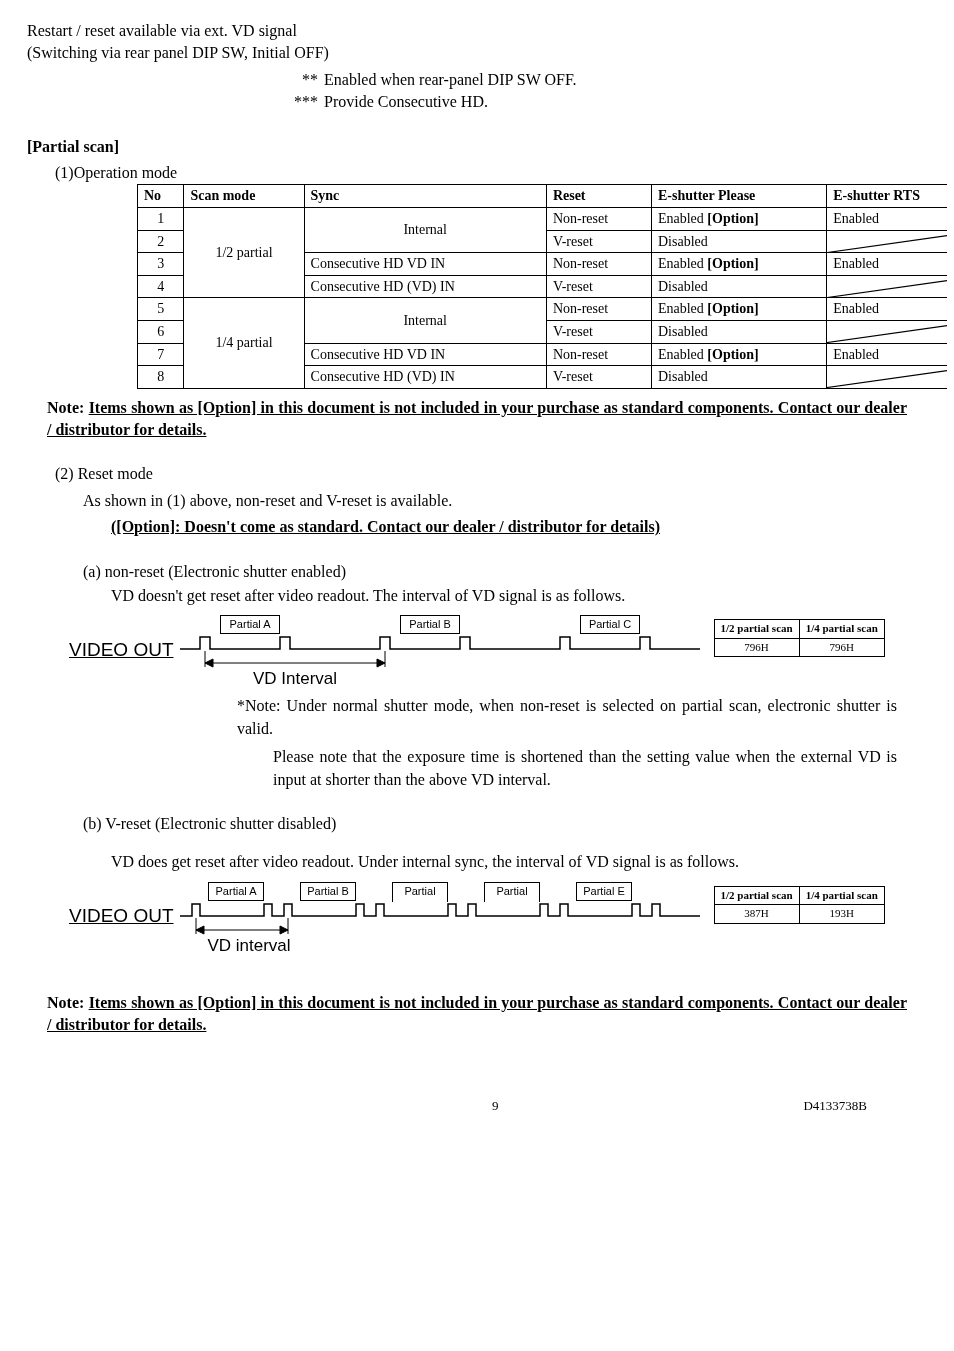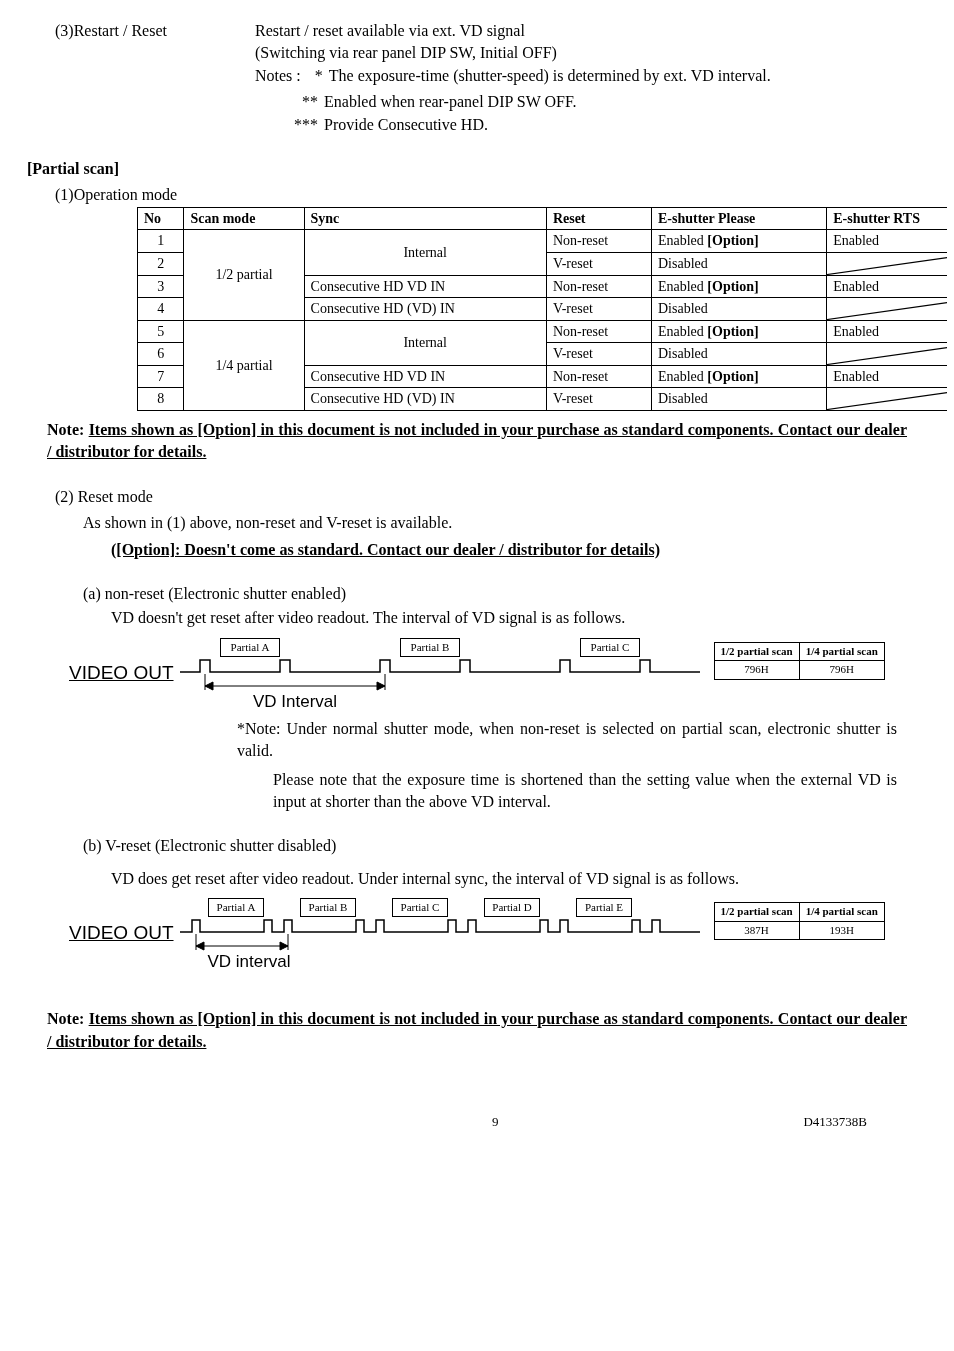--- a/index.html
+++ b/index.html
@@ -54,21 +54,21 @@
     align-items: flex-start;
     gap: 14px;
     margin-left: 42px;
     margin-top: 8px;
   }
   .diagram-left { display:flex; align-items:center; gap:6px; }
   .timing-label { font-size: 19px; font-family: Arial, sans-serif; white-space: nowrap; text-decoration: underline; }
   .pbox {
     border: 1px solid #000;
     font-size: 11px;
-    font-family: Liberation Serif, serif;
+    font-family: Liberation Sans, sans-serif;
     padding: 1px 6px;
     background: #fff;
     text-align: center;
   }
   .interval-label {
     font-size: 17px; font-family: Arial, sans-serif;
     text-align:center;
   }
   table.scantable {
     border-collapse: collapse;
@@ -88,33 +88,23 @@
     font-size: 13px; margin-top: 60px;
     padding: 0 60px;
   }
   .footer-right { color:#000;text-align:center; }
   .page-no { text-align:center; flex:1; }
 </style>
 </head>
 <body>
 
 <div class="section-row">
-  <div class="section-label">(3)Restart / Reset</div>
   <div class="section-body">
     <div>Restart / reset available via ext. VD signal</div>
     <div>(Switching via rear panel DIP SW, Initial OFF)</div>
-    <div style="display:flex">
-      <div style="white-space:nowrap">Notes : </div>
-      <div style="flex:1">
-        <div class="star-indent">
-          <div class="star-label" style="width:22px">*</div>
-          <div class="star-body" style="text-align:justify">The exposure-time (shutter-speed) is determined by ext. VD interval.</div>
-        </div>
-      </div>
-    </div>
   </div>
 </div>
 <div class="notes-indent">
   <div class="star-indent">
     <div class="star-label">**</div>
     <div class="star-body">Enabled when rear-panel DIP SW OFF.</div>
   </div>
 </div>
 <div class="notes-indent">
   <div class="star-indent">
@@ -258,21 +248,21 @@
       <td>796H</td>
     </tr>
   </tbody>
     </table>
 </div>
 
 <div class="asterisk-note">*Note: Under normal shutter mode, when non-reset is selected on partial scan, electronic shutter is valid.</div>
 <div class="star-sub" style="margin-top:6px">Please note that the exposure time is shortened than the setting value when the external VD is input at shorter than the above VD interval.</div>
 
 <div class="sub-indent-2" style="margin-top:22px">(b) V-reset (Electronic shutter disabled)</div>
-<div class="sub-indent-3" style="margin-top:10px; text-align:justify; margin-right:30px">VD does get reset after video readout. Under internal sync, the interval of VD signal is as follows.</div>
+<div class="sub-indent-3" style="margin-top:16px; text-align:justify; margin-right:30px">VD does get reset after video readout. Under internal sync, the interval of VD signal is as follows.</div>
 
 <div class="diagram-wrap">
   <div class="diagram-left">
     <div class="timing-label">VIDEO OUT</div>
     <svg width="520" height="70">
       <foreignObject x="28" y="0" width="56" height="20"><div class="pbox">Partial A</div></foreignObject>
       <foreignObject x="120" y="0" width="56" height="20"><div class="pbox">Partial B</div></foreignObject>
       <foreignObject x="212" y="0" width="56" height="20"><div class="pbox">Partial C</div></foreignObject>
       <foreignObject x="304" y="0" width="56" height="20"><div class="pbox">Partial D</div></foreignObject>
       <foreignObject x="396" y="0" width="56" height="20"><div class="pbox">Partial E</div></foreignObject>

